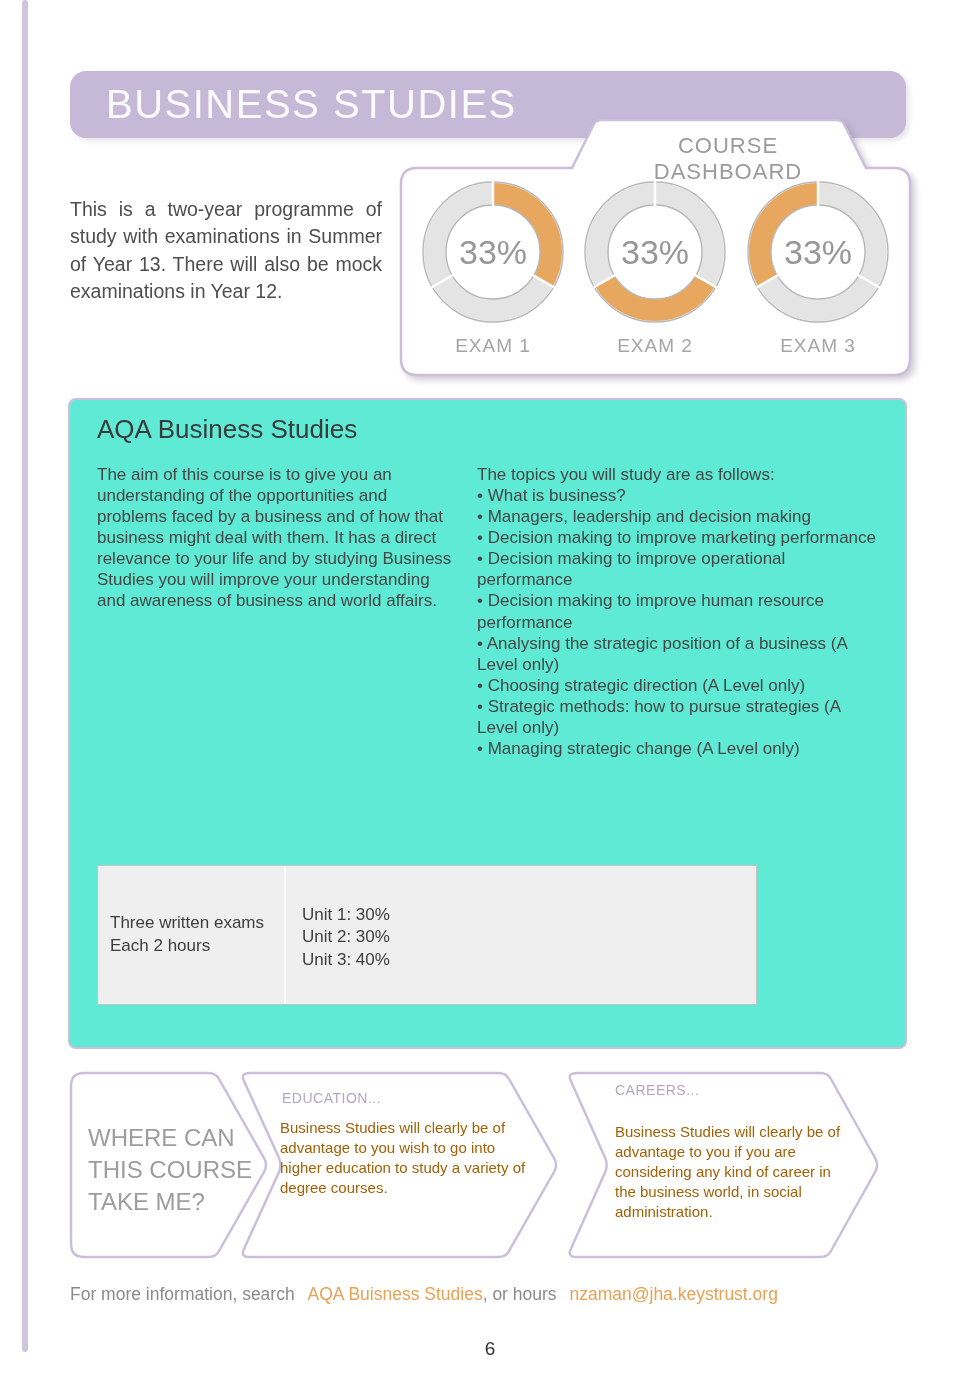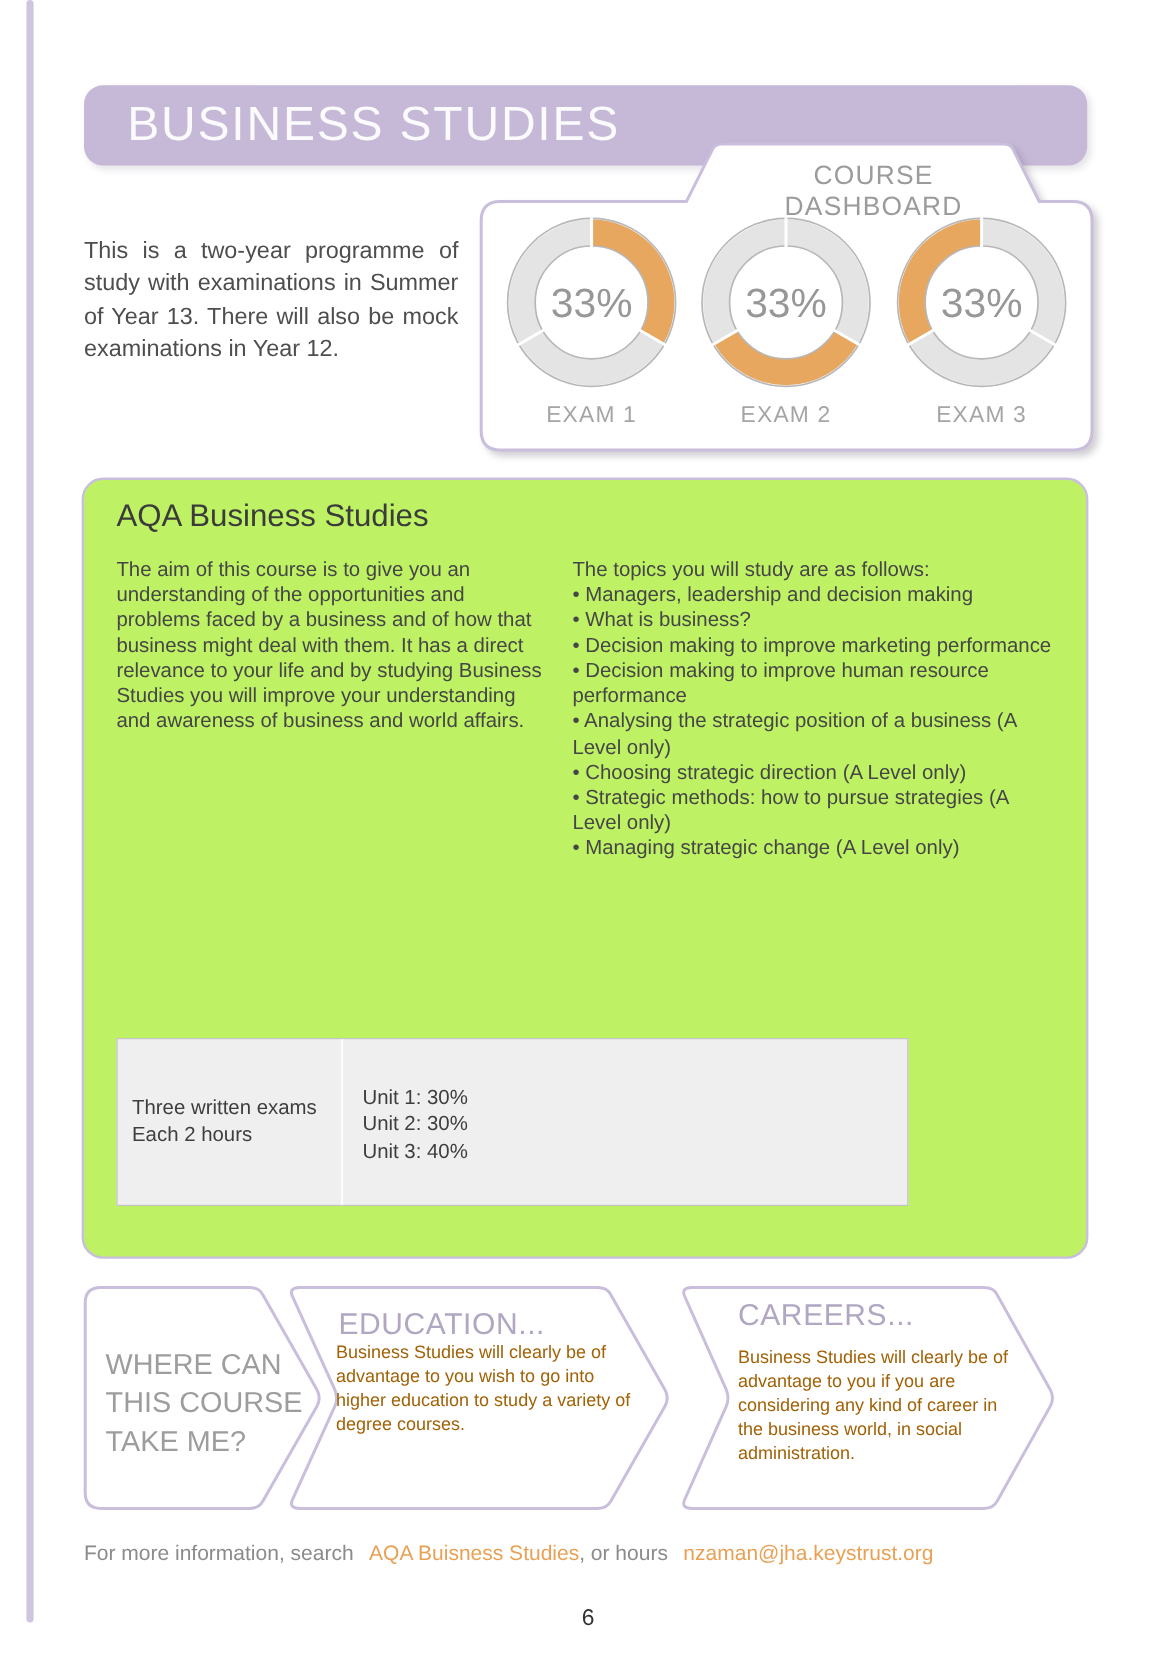--- a/index.html
+++ b/index.html
@@ -25,21 +25,21 @@
   .ring-arc{fill:none;stroke:#e8a75f;stroke-width:22;}
   .ring-outer,.ring-inner{fill:none;stroke:#b7b7b7;stroke-width:1.4;}
   .dividers line{stroke:#ffffff;stroke-width:2.5;}
   .pct{font-size:34px;fill:#979797;text-anchor:middle;}
   .exam-label{font-size:19px;fill:#a5a5a5;text-anchor:middle;letter-spacing:1px;}
   .dash-label{position:absolute;left:608px;top:133px;width:240px;text-align:center;
               font-size:22px;color:#9b9b9b;letter-spacing:1px;}
 
   
   .course-card{position:absolute;left:68px;top:398px;width:835px;height:647px;
-               border:2.5px solid #c9bedb;border-radius:18px;background:#bef264;}
+               border:2.5px solid #c9bedb;border-radius:8px;background:#5eead4;}
   .course-title{position:absolute;left:27px;top:14px;font-size:26px;color:#3b3b3b;}
   .col{position:absolute;top:64px;font-size:17px;line-height:1.24;color:#464646;}
   .col-left{left:27px;width:360px;}
   .col-right{left:407px;width:400px;}
   .topic::before{content:"\2022  ";}
 
   
   .assess-table{position:absolute;left:27px;top:465px;width:660px;height:140px;
                 background:#efeff0;border:1px solid #c3c3c3;display:flex;box-sizing:border-box;}
   .assess-left{width:188px;border-right:2px solid #fbfbfb;display:flex;align-items:center;
@@ -50,21 +50,21 @@
 
   
   .arrow{position:absolute;top:1070px;height:190px;}
   .arrow svg{position:absolute;left:0;top:0;width:100%;height:100%;}
   .arrow-outline{fill:#ffffff;stroke:#c9bedb;stroke-width:2.5;stroke-linejoin:round;}
   .arrow1{left:68px;width:202px;}
   .arrow2{left:236px;width:324px;}
   .arrow3{left:563px;width:318px;}
   .where-text{position:absolute;left:20px;top:52px;width:165px;font-size:24px;
               color:#9d9d9d;line-height:1.33;}
-  .arrow-heading{position:absolute;font-size:25px;color:#b1a7c2;letter-spacing:0.5px;}
+  .arrow-heading{position:absolute;font-size:14px;color:#b1a7c2;letter-spacing:0.5px;}
   .arrow-body{position:absolute;font-size:15px;color:#a16207;line-height:1.33;text-align:left;}
   .edu-heading{left:46px;top:20px;}
   .edu-body{left:44px;top:48px;width:252px;}
   .car-heading{left:52px;top:12px;}
   .car-body{left:52px;top:52px;width:228px;}
 
   
   .footer{position:absolute;left:70px;top:1284px;font-size:17.5px;color:#8b8b8b;white-space:nowrap;}
   .footer .orange{color:#e8a155;}
   .footer .sp{margin-left:8px;}
@@ -134,23 +134,24 @@
   <div class="dash-label">COURSE DASHBOARD</div>
 
   <div class="course-card">
     <div class="course-title">AQA Business Studies</div>
 
     <div class="col col-left">The aim of this course is to give you an understanding of the opportunities and problems faced by a business and of how that business might deal with them. It has a direct relevance to your life and by studying Business Studies you will improve your understanding and awareness of business and world affairs.</div>
 
     <div class="col col-right">
       <div>The topics you will study are as follows:</div>
       <div>
+          <div class="topic">What is business?</div>
           <div class="topic">Managers, leadership and decision making</div>
-          <div class="topic">What is business?</div>
           <div class="topic">Decision making to improve marketing performance</div>
+          <div class="topic">Decision making to improve operational performance</div>
           <div class="topic">Decision making to improve human resource performance</div>
           <div class="topic">Analysing the strategic position of a business (A Level only)</div>
           <div class="topic">Choosing strategic direction (A Level only)</div>
           <div class="topic">Strategic methods: how to pursue strategies (A Level only)</div>
           <div class="topic">Managing strategic change (A Level only)</div>
         </div>
     </div>
 
     <div class="assess-table">
       <div class="assess-left">Three written exams

